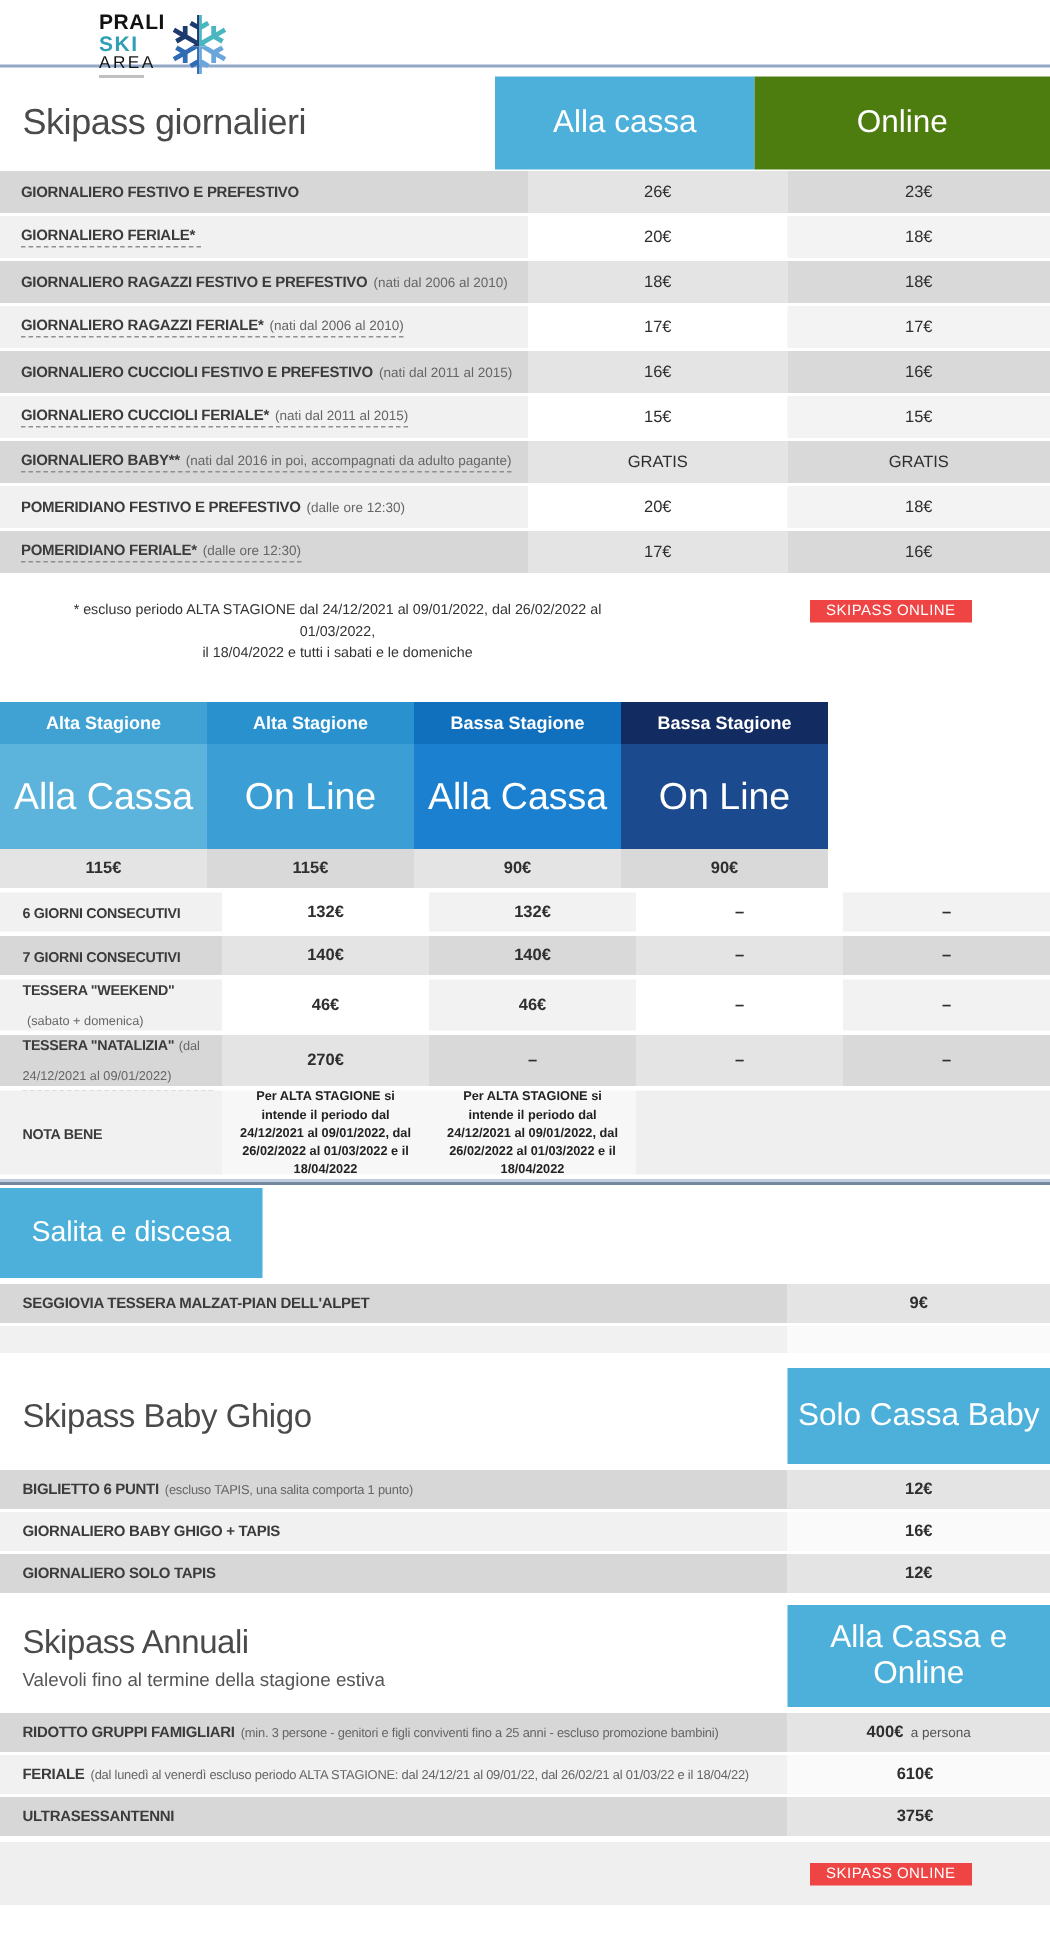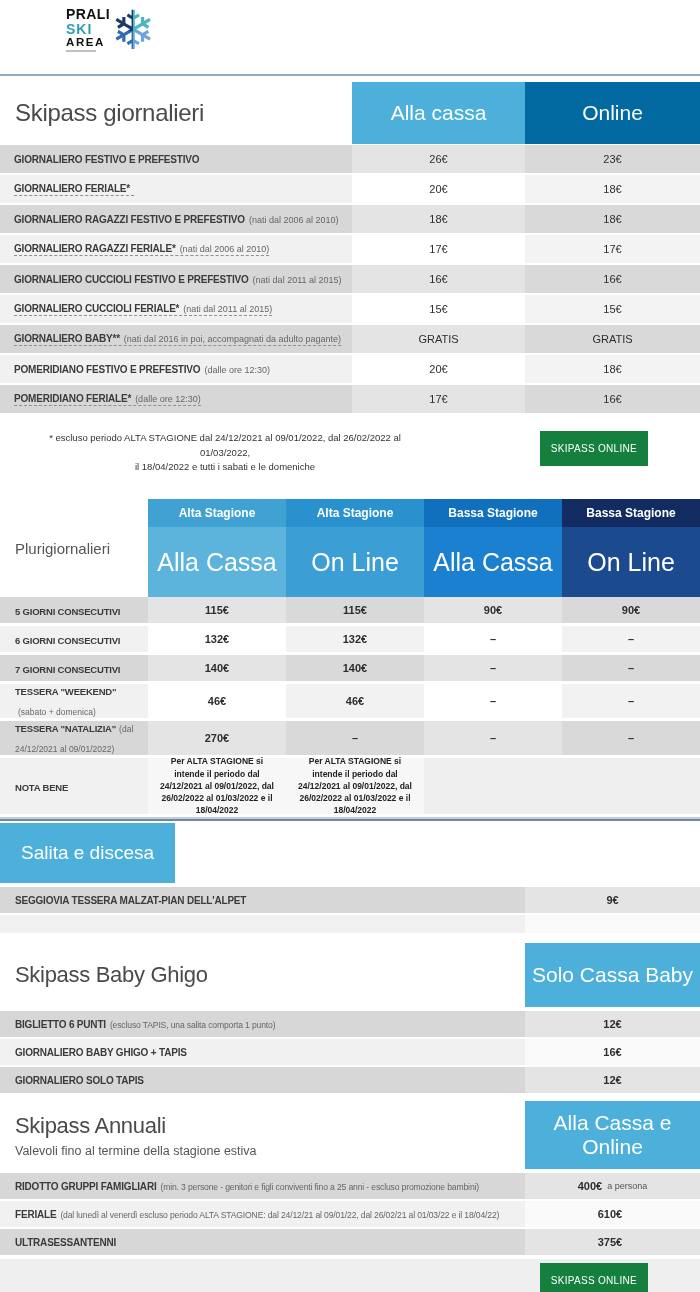--- a/index.html
+++ b/index.html
@@ -1,46 +1,46 @@
 <!DOCTYPE html>
 <html><head>
 <meta charset="utf-8">
 <style>
   html,body{margin:0;padding:0;background:#fff}
   body{width:700px;font-family:"Liberation Sans",sans-serif;color:#333}
   .page{width:700px;min-height:1292px;overflow:hidden;background:#fff}
 
   
-  .top{height:76px;border-bottom:2px solid #91a9c7;display:flex;align-items:flex-start;padding-left:66px;box-sizing:border-box}
+  .top{height:45px;border-bottom:2px solid #91a9c7;display:flex;align-items:flex-start;padding-left:66px;box-sizing:border-box}
   .logo{display:flex;align-items:flex-start;padding-top:7px}
   .logo-txt{display:flex;flex-direction:column;line-height:1.05;z-index:2}
   .l1{font-weight:bold;font-size:14px;color:#121212;letter-spacing:.4px}
   .l2{font-weight:bold;font-size:14px;color:#2e9fb5;letter-spacing:1px}
-  .l3{font-weight:bold;font-size:11.5px;color:#121212;letter-spacing:1.6px}
+  .l3{font-weight:normal;font-size:11.5px;color:#121212;letter-spacing:1.6px}
   .l4{height:2px;background:#c0c0c0;width:30px;margin-top:2px}
   .flake-wrap{position:relative;width:62px;height:56px;margin-left:-8px;margin-top:-4px}
   .fq{position:absolute;left:0;top:0;width:62px;height:56px;font-family:"DejaVu Sans",sans-serif;font-size:54px;line-height:56px;text-align:center;pointer-events:none}
   .fq1{color:#1c3a6e;clip-path:inset(0 50% 50% 0)}
   .fq2{color:#49b6c0;clip-path:inset(0 0 50% 50%)}
   .fq3{color:#2f6cb3;clip-path:inset(50% 50% 0 0)}
   .fq4{color:#6aa6db;clip-path:inset(50% 0 0 50%)}
 
   
   .wrap{display:inline-flex;align-items:baseline}
   .wrap b{font-size:10px;color:#3b3b3b;letter-spacing:-.2px;white-space:nowrap}
   .nt{font-style:normal;font-weight:400;font-size:9px;color:#666;margin-left:4px;white-space:nowrap}
   .u{border-bottom:1px dashed #8f8f8f;padding-bottom:1px}
-  .skbtn{background:#15803d;color:#fff;border:none;font-family:inherit;font-size:10px;padding:12px 11px;letter-spacing:.3px;cursor:pointer}
+  .skbtn{background:#ef4444;color:#fff;border:none;font-family:inherit;font-size:10px;padding:2px 11px;letter-spacing:.3px;cursor:pointer}
 
   
   .s1h{display:flex;height:62px;margin-top:6px}
   .stitle{flex:1;display:flex;align-items:center;margin:0;padding-left:15px;font-size:24px;font-weight:400;color:#4a4a4a;letter-spacing:-.3px}
   .hc{display:flex;align-items:center;justify-content:center;color:#fff;font-size:21px}
   .hc-cassa{width:173px;background:#4db0da}
-  .hc-online{width:175px;background:#0369a1}
+  .hc-online{width:197px;background:#4d7c0f}
   .t1{margin-top:1px}
   .t1 .r{display:flex;height:28px;margin-bottom:2px}
   .lbl{width:352px;display:flex;align-items:center;padding-left:14px;box-sizing:border-box}
   .pcell{display:flex;align-items:center;justify-content:center;font-weight:normal;font-size:11px;color:#2e2e2e}
   .pc{width:173px}.po{width:175px}
   .t1 .r:nth-child(odd) .lbl{background:#d7d7d7}
   .t1 .r:nth-child(even) .lbl{background:#f1f1f1}
   .t1 .r:nth-child(odd) .pc{background:#e4e4e4}
   .t1 .r:nth-child(even) .pc{background:#fff}
   .t1 .r:nth-child(odd) .po{background:#d9d9d9}
@@ -227,43 +227,39 @@
       <div class="footnote">
         <span>* escluso periodo ALTA STAGIONE dal 24/12/2021 al 09/01/2022, dal 26/02/2022 al 01/03/2022,</span><br>
         <span>il 18/04/2022 e tutti i sabati e le domeniche</span>
       </div>
       <button class="skbtn">SKIPASS ONLINE</button>
     </div>
   </section>
 
   <section>
     <div class="s2h">
-      <div class="s2label">Plurigiornalieri</div>
       <div class="s2col c0">
         <div class="band">Alta Stagione</div>
         <div class="main">Alla Cassa</div>
       </div>
       <div class="s2col c1">
         <div class="band">Alta Stagione</div>
         <div class="main">On Line</div>
       </div>
       <div class="s2col c2">
         <div class="band">Bassa Stagione</div>
         <div class="main">Alla Cassa</div>
       </div>
       <div class="s2col c3">
         <div class="band">Bassa Stagione</div>
         <div class="main">On Line</div>
       </div>
     </div>
     <div class="t2">
       <div class="r2 rh-s">
-        <div class="lbl2">
-            <span class="wrap"><b>5 GIORNI CONSECUTIVI</b><i class="nt"></i></span>
-          </div>
         <div class="v a">115€</div>
         <div class="v b">115€</div>
         <div class="v c">90€</div>
         <div class="v d">90€</div>
       </div>
       <div class="r2 rh-s">
         <div class="lbl2">
             <span class="wrap"><b>6 GIORNI CONSECUTIVI</b><i class="nt"></i></span>
           </div>
         <div class="v a">132€</div>

